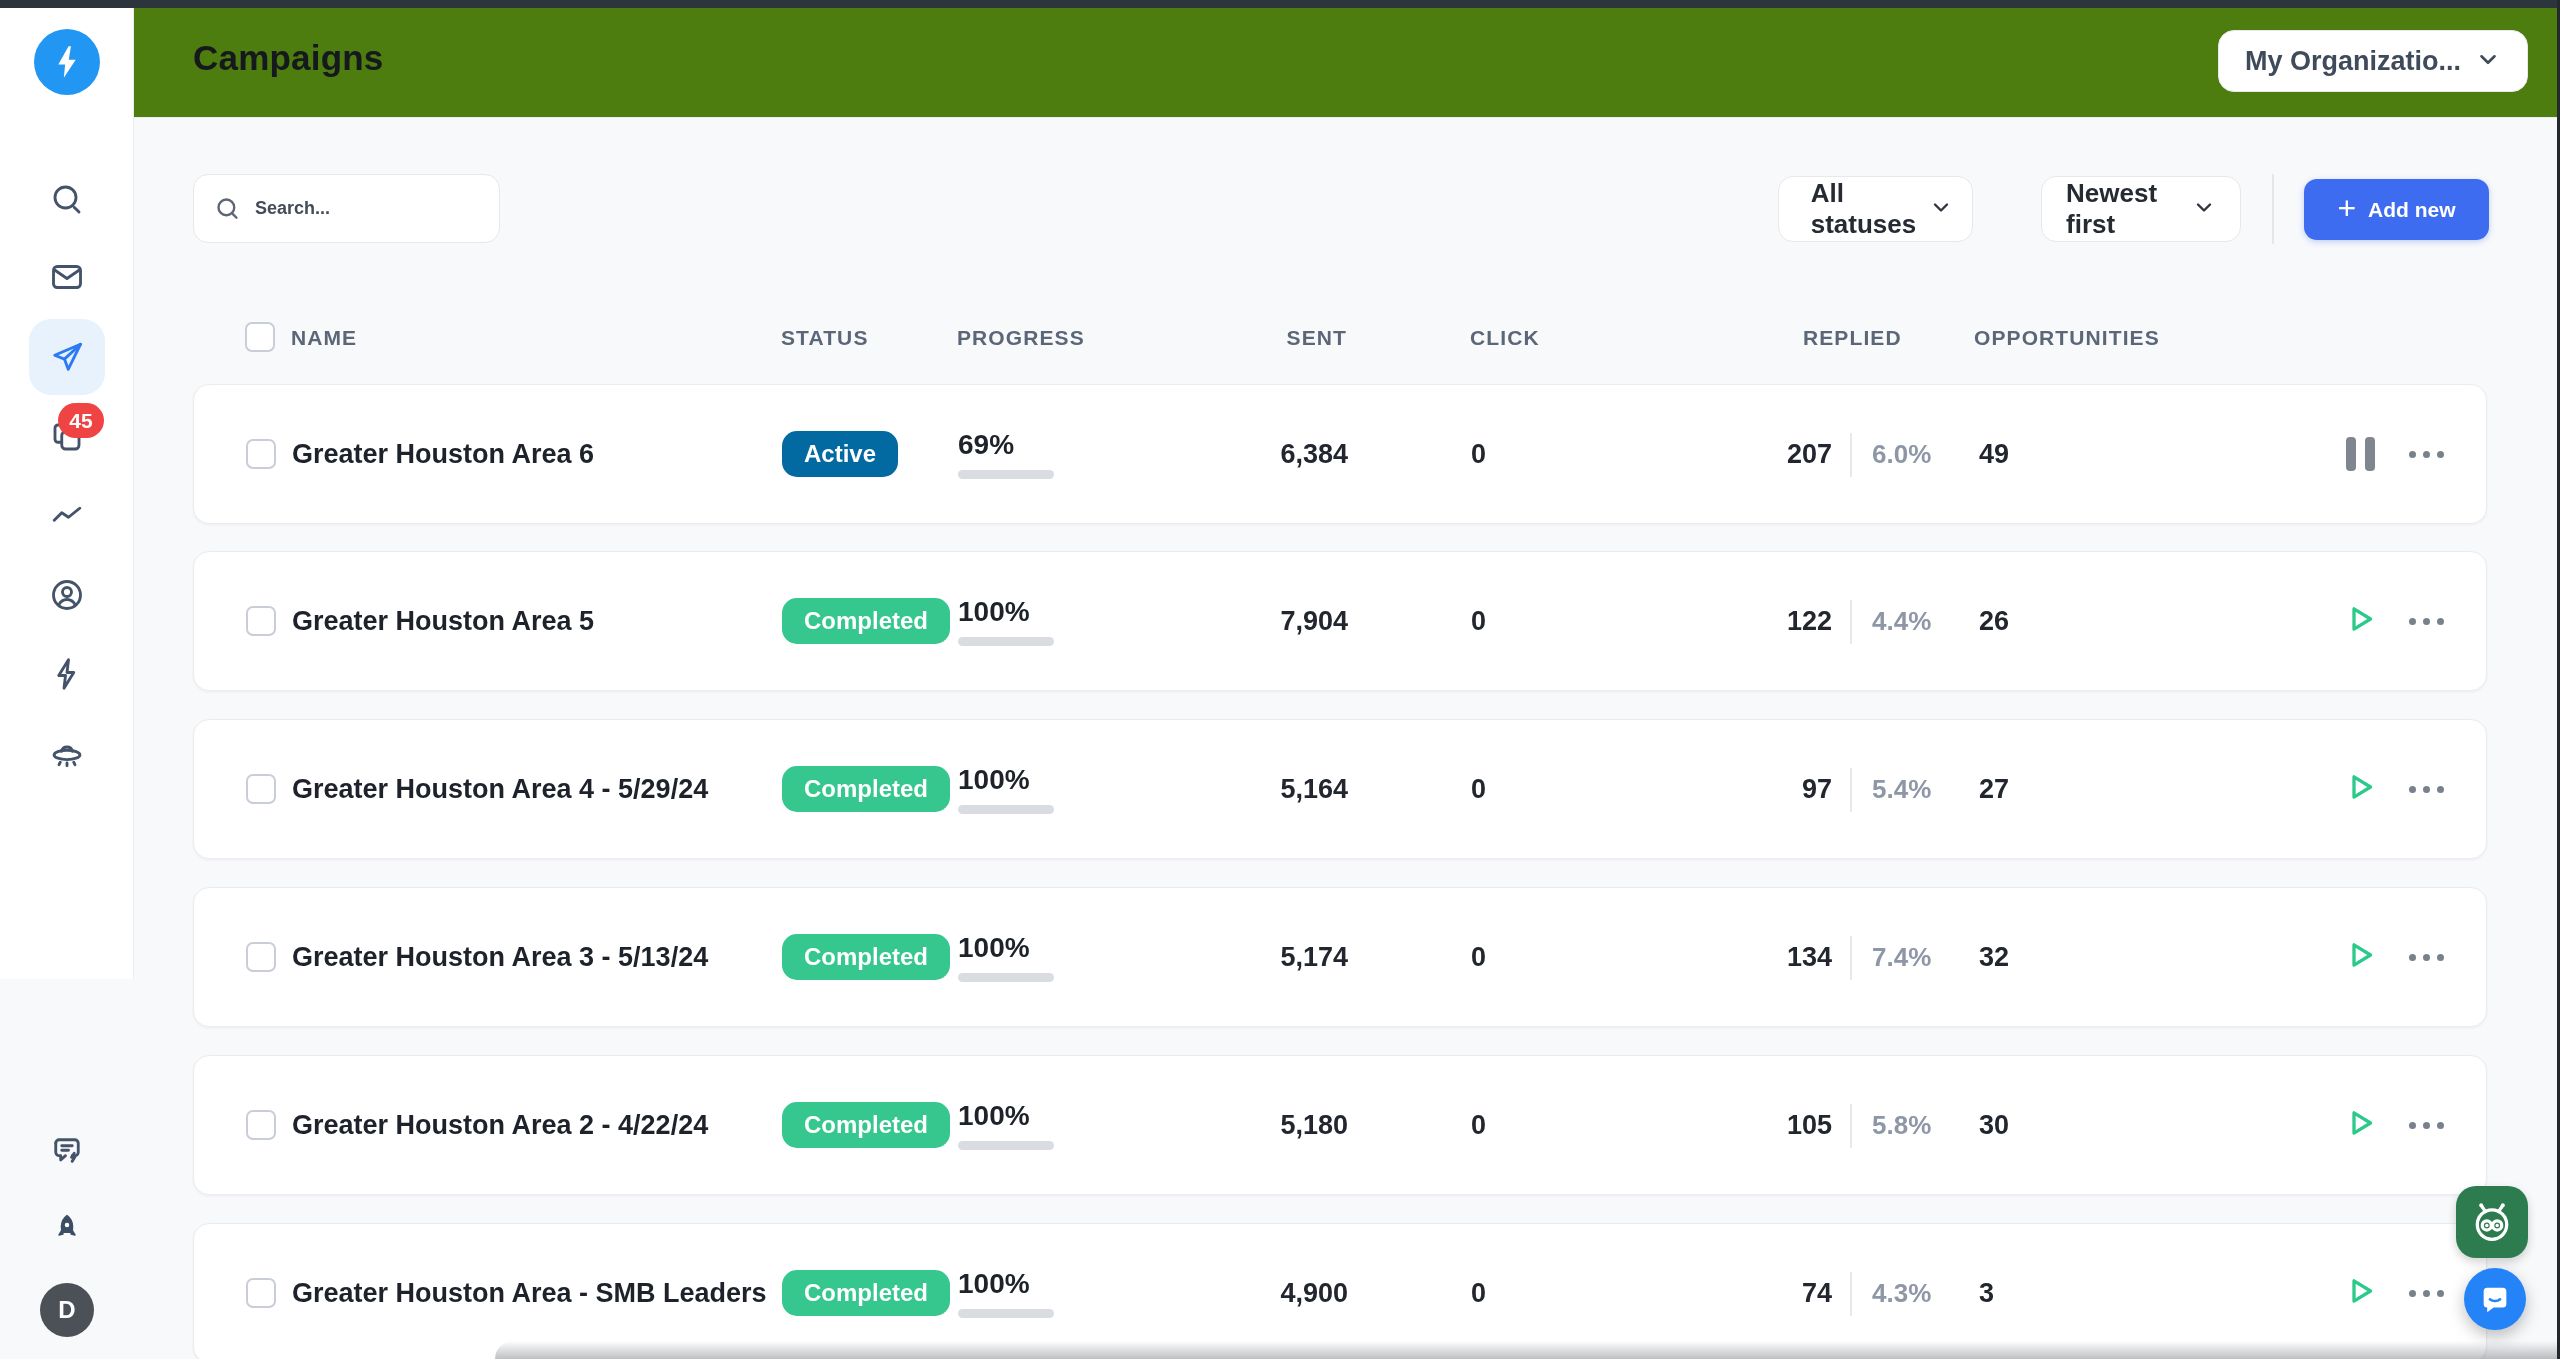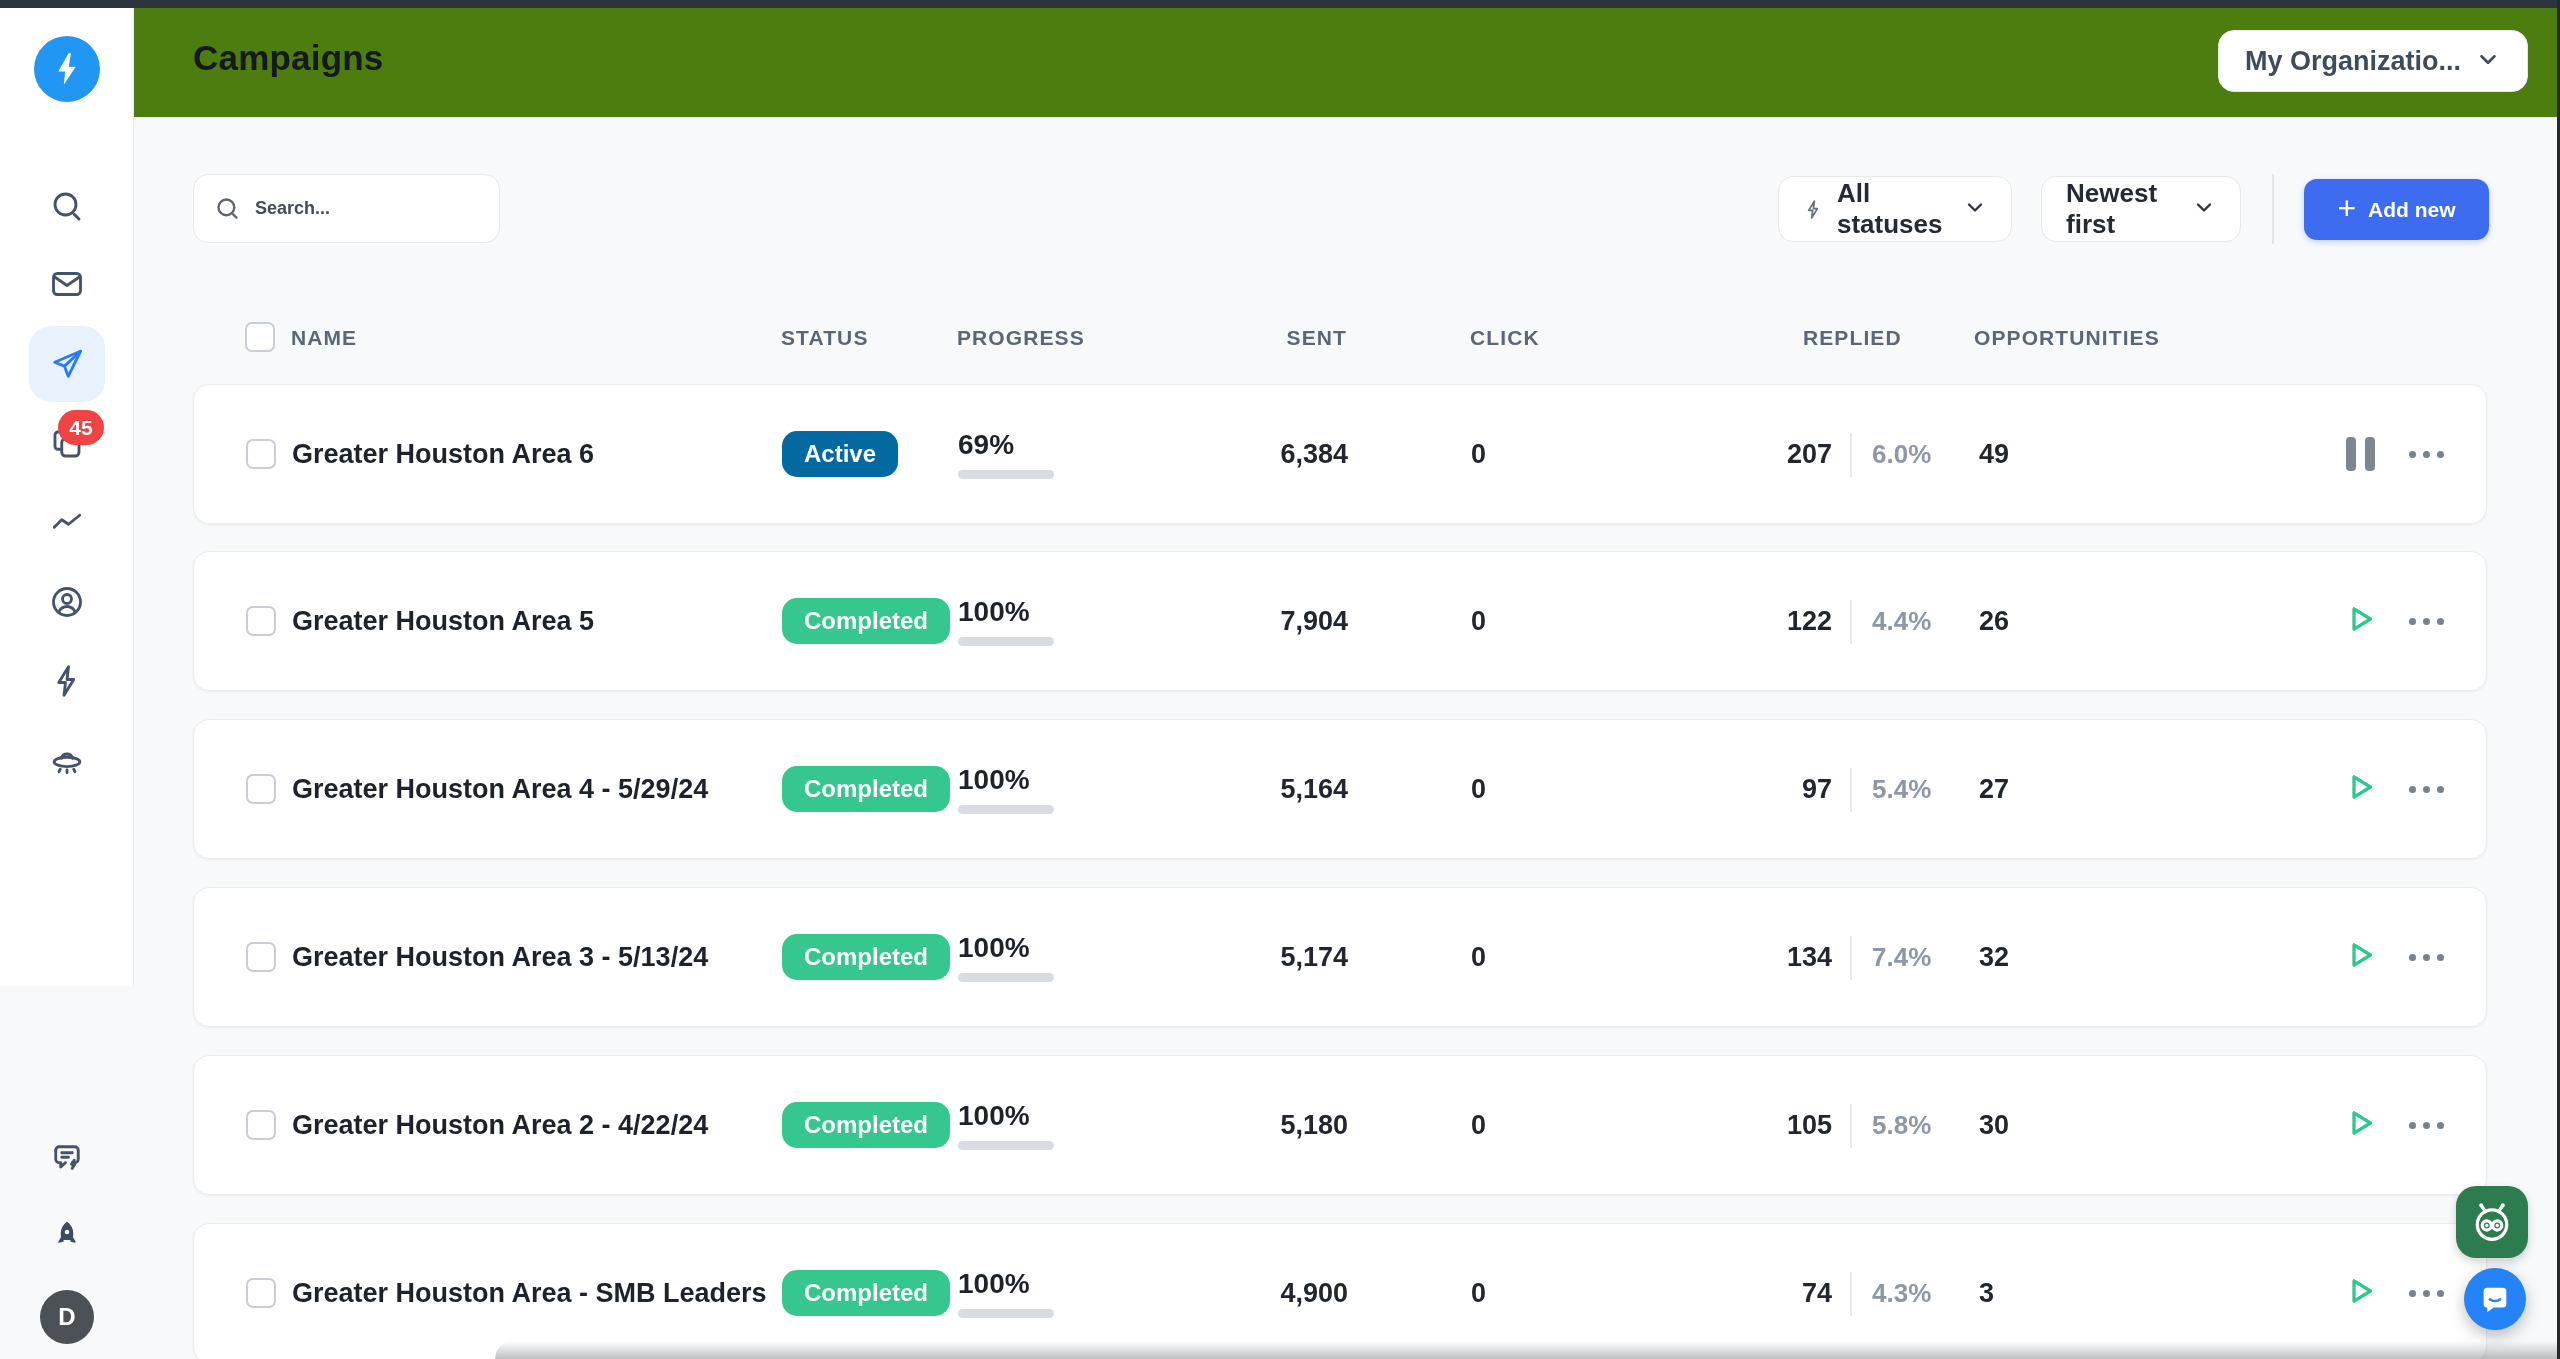--- a/index.html
+++ b/index.html
@@ -6,21 +6,21 @@
   html,body { width:2560px; height:1359px; }
   body { font-family:"Liberation Sans", sans-serif; background:#f8f9fb; overflow:hidden; }
   .page { position:relative; width:2560px; height:1359px; background:#f8f9fb; overflow:hidden; }
 
   .topbar { position:absolute; left:0; top:0; width:2560px; height:8px; background:#2b353b; z-index:60; }
   .right-edge { position:absolute; right:0; top:0; width:3px; height:1359px; background:#23292e; z-index:60; }
   .bottom-shadow { position:absolute; left:495px; right:0; bottom:0; height:18px; z-index:55;
     background:linear-gradient(to bottom, rgba(40,45,52,0), rgba(40,45,52,.30)); border-top-left-radius:22px; }
 
   
-  .sidebar { position:absolute; left:0; top:8px; width:134px; height:978px; background:#ffffff; border-right:1px solid #ecedf0; z-index:40; }
+  .sidebar { position:absolute; left:0; top:1px; width:134px; height:978px; background:#ffffff; border-right:1px solid #ecedf0; z-index:40; }
   .logo { position:absolute; left:34px; top:28px; width:66px; height:66px; border-radius:50%; background:#2196f3;
     display:flex; align-items:center; justify-content:center; }
   .nav-ic { position:absolute; left:43px; width:48px; height:48px; display:flex; align-items:center; justify-content:center; cursor:pointer; }
   .nav-ic svg { width:36px; height:36px; stroke:#44536a; fill:none; stroke-width:1.9; stroke-linecap:round; stroke-linejoin:round; }
   .nav-active-bg { position:absolute; left:29px; top:318px; width:76px; height:76px; background:#e8f2fd; border-radius:22px; }
   .nav-ic.active svg { stroke:#2b7af5; }
   .count-badge { position:absolute; left:58px; top:402px; min-width:46px; height:35px; padding:0 10px; background:#f04343;
     border-radius:18px; color:#fff; font-size:21px; font-weight:bold; display:flex; align-items:center; justify-content:center; z-index:5; }
   .avatar { position:absolute; left:40px; top:1282px; width:54px; height:54px; border-radius:50%; background:#4b5157;
     color:#fff; font-size:24px; font-weight:bold; display:flex; align-items:center; justify-content:center; cursor:pointer; }
@@ -38,21 +38,21 @@
     border-radius:15px; display:flex; align-items:center; padding:0 20px; gap:14px; }
   .searchbox svg { width:27px; height:27px; stroke:#5d6573; fill:none; stroke-width:2.1; stroke-linecap:round; }
   .searchbox input { border:none; outline:none; font-size:18px; color:#30363f; width:200px; font-family:inherit; background:transparent; font-weight:600; }
   .searchbox input::placeholder { color:#444c58; opacity:1; }
 
   .filter-btn { position:absolute; top:176px; height:66px; background:#fff; border:1.5px solid #e6e8ec; border-radius:15px;
     display:flex; align-items:center; justify-content:center; gap:13px; cursor:pointer; padding:0 24px; }
   .filter-btn .lbl { font-size:26px; font-weight:600; color:#262b33; }
   .filter-btn svg.bolt { width:27px; height:27px; stroke:#6a727e; fill:none; stroke-width:2; stroke-linejoin:round; }
   .filter-btn .chev svg { width:24px; height:24px; stroke:#30363f; }
-  #statusFilter { left:1778px; width:234px;justify-content:center; }
+  #statusFilter { left:1778px; width:195px;justify-content:center; }
   #sortFilter { left:2041px; width:200px; }
   .toolbar-div { position:absolute; left:2272px; top:174px; width:2px; height:70px; background:#e4e6ea; }
   .add-btn { position:absolute; left:2304px; top:179px; width:185px; height:61px; background:#3e6cf0; border:none; border-radius:13px;
     color:#fff; display:flex; align-items:center; justify-content:center; gap:12px; cursor:pointer; box-shadow:0 2px 6px rgba(62,108,240,.3); }
   .add-btn .plus { font-size:32px; font-weight:400; line-height:1; margin-top:-3px; }
   .add-btn .lbl { font-size:21px; font-weight:700; font-family:inherit; }
 
   
   .thead { position:absolute; left:0; top:0; width:2560px; height:0; }
   .th { position:absolute; top:326px; font-size:21px; font-weight:700; color:#5b6676; letter-spacing:1.1px; }

